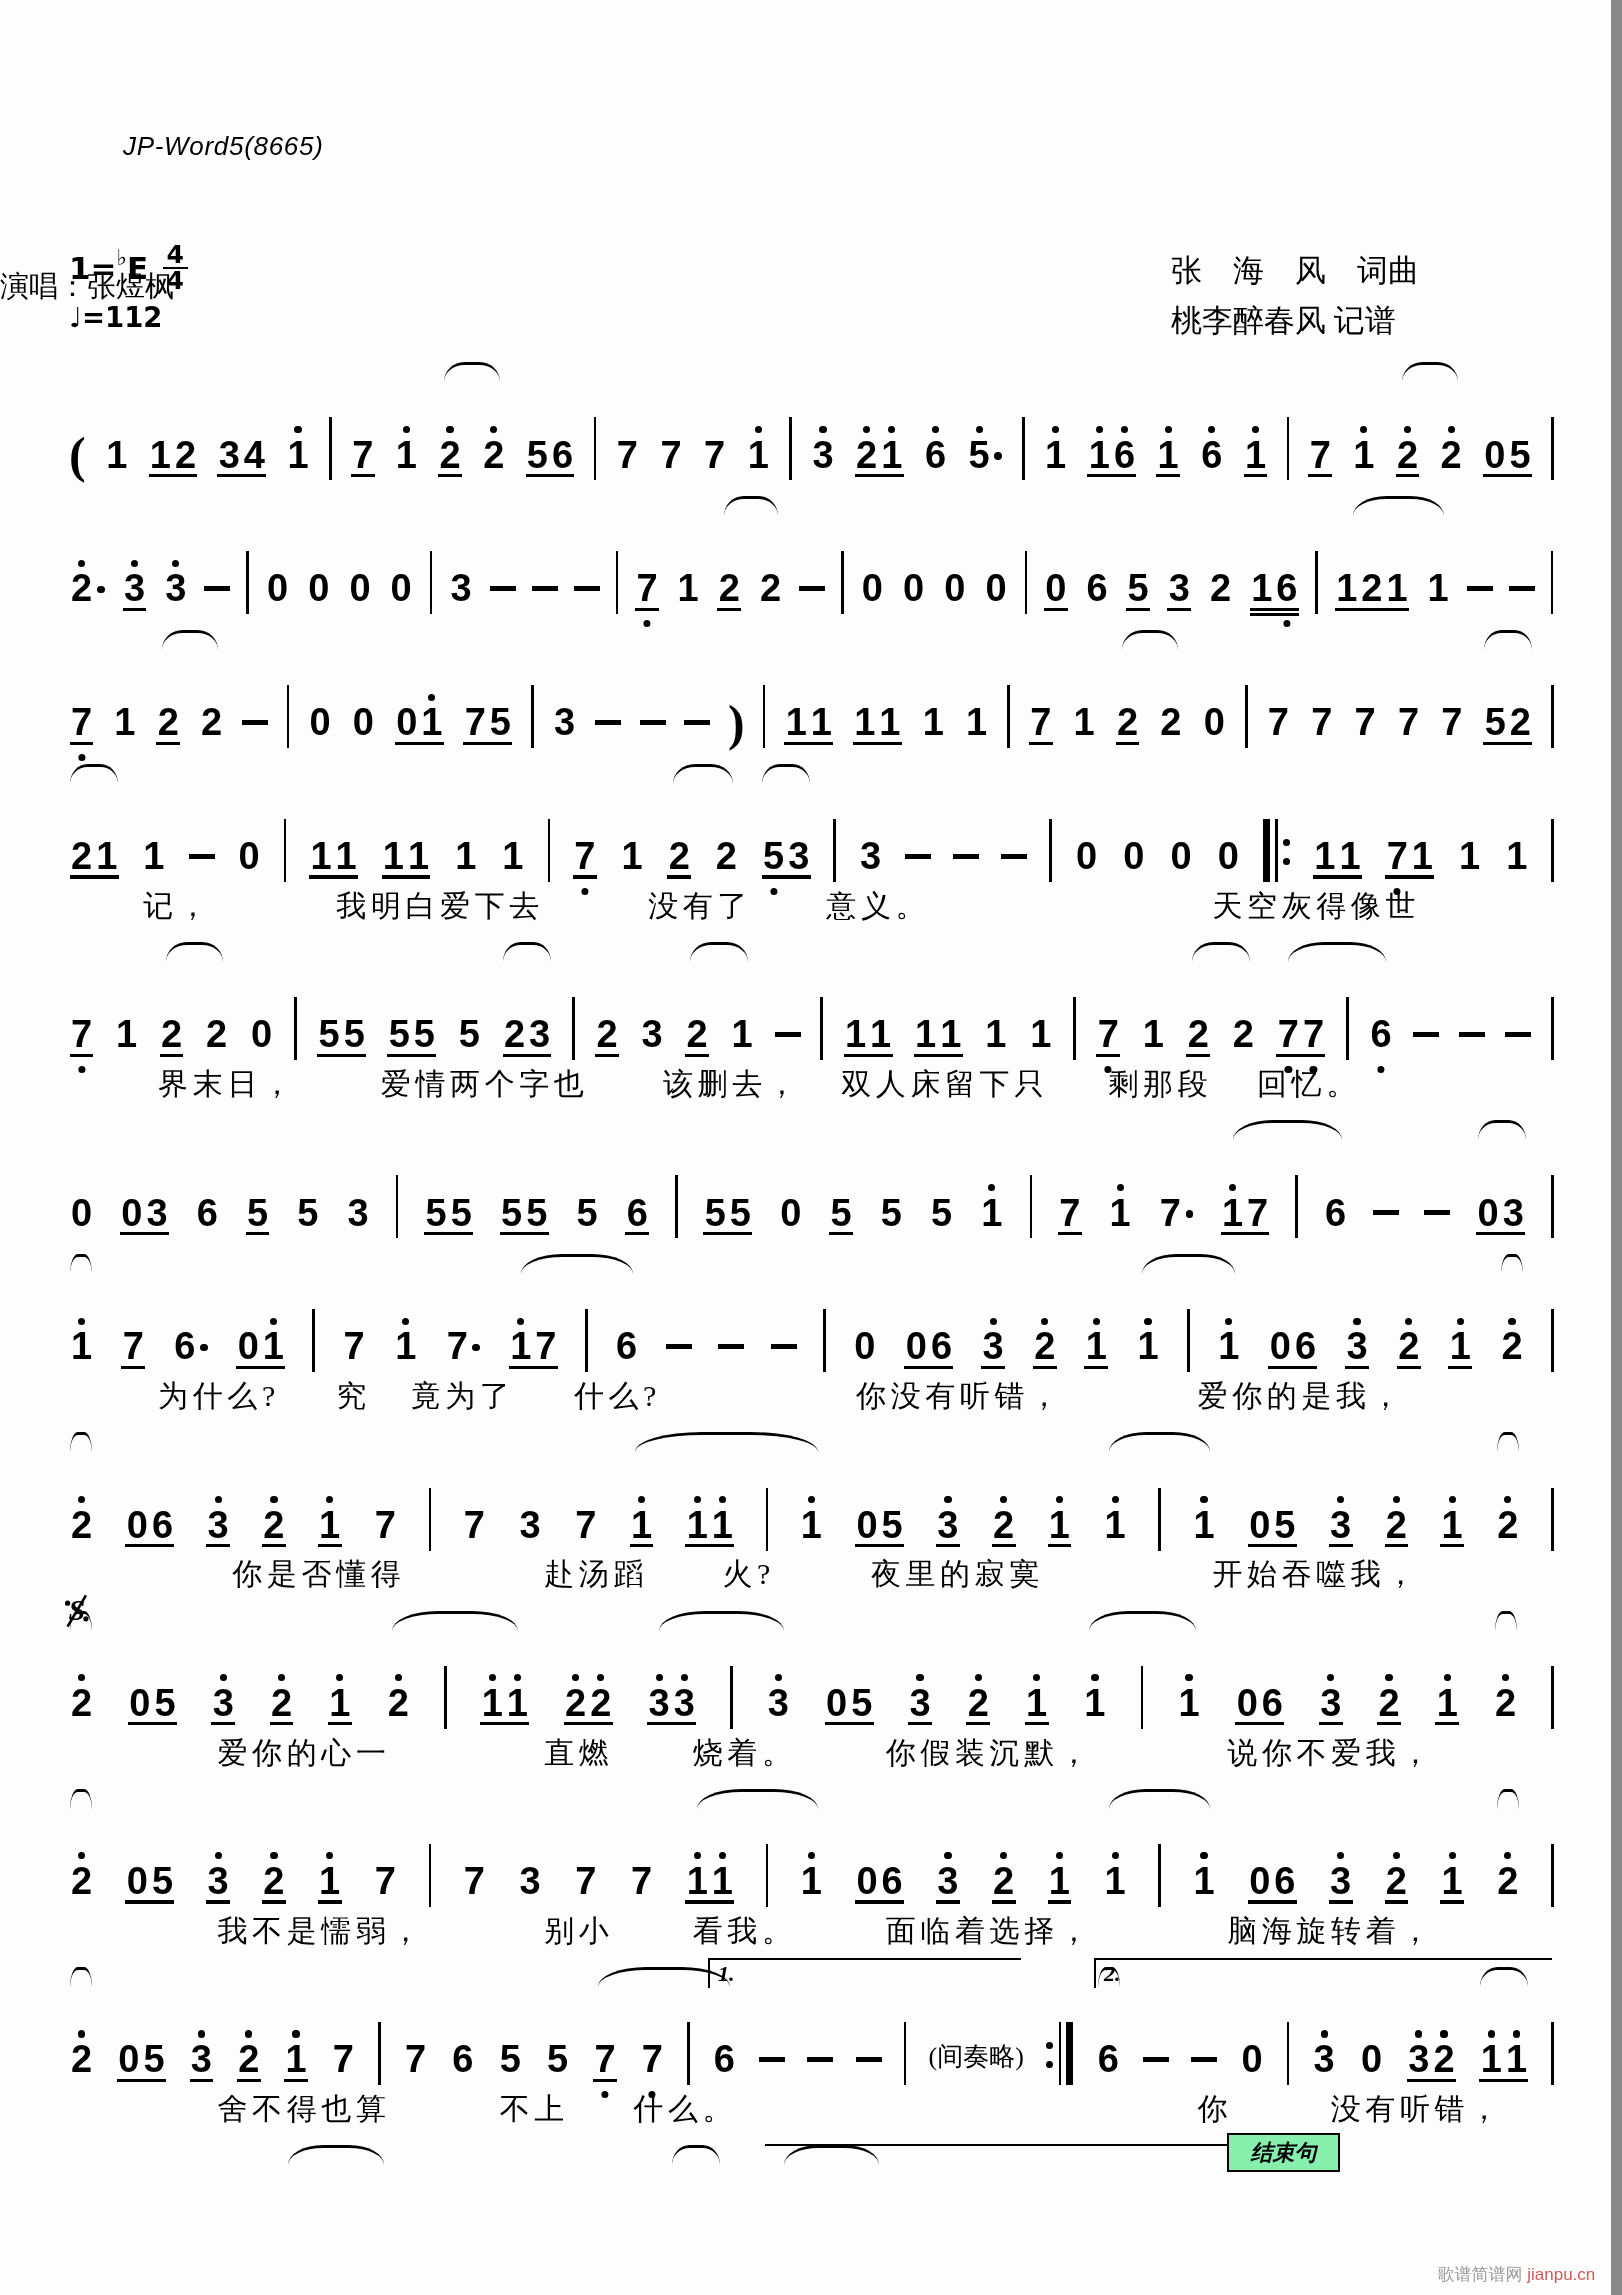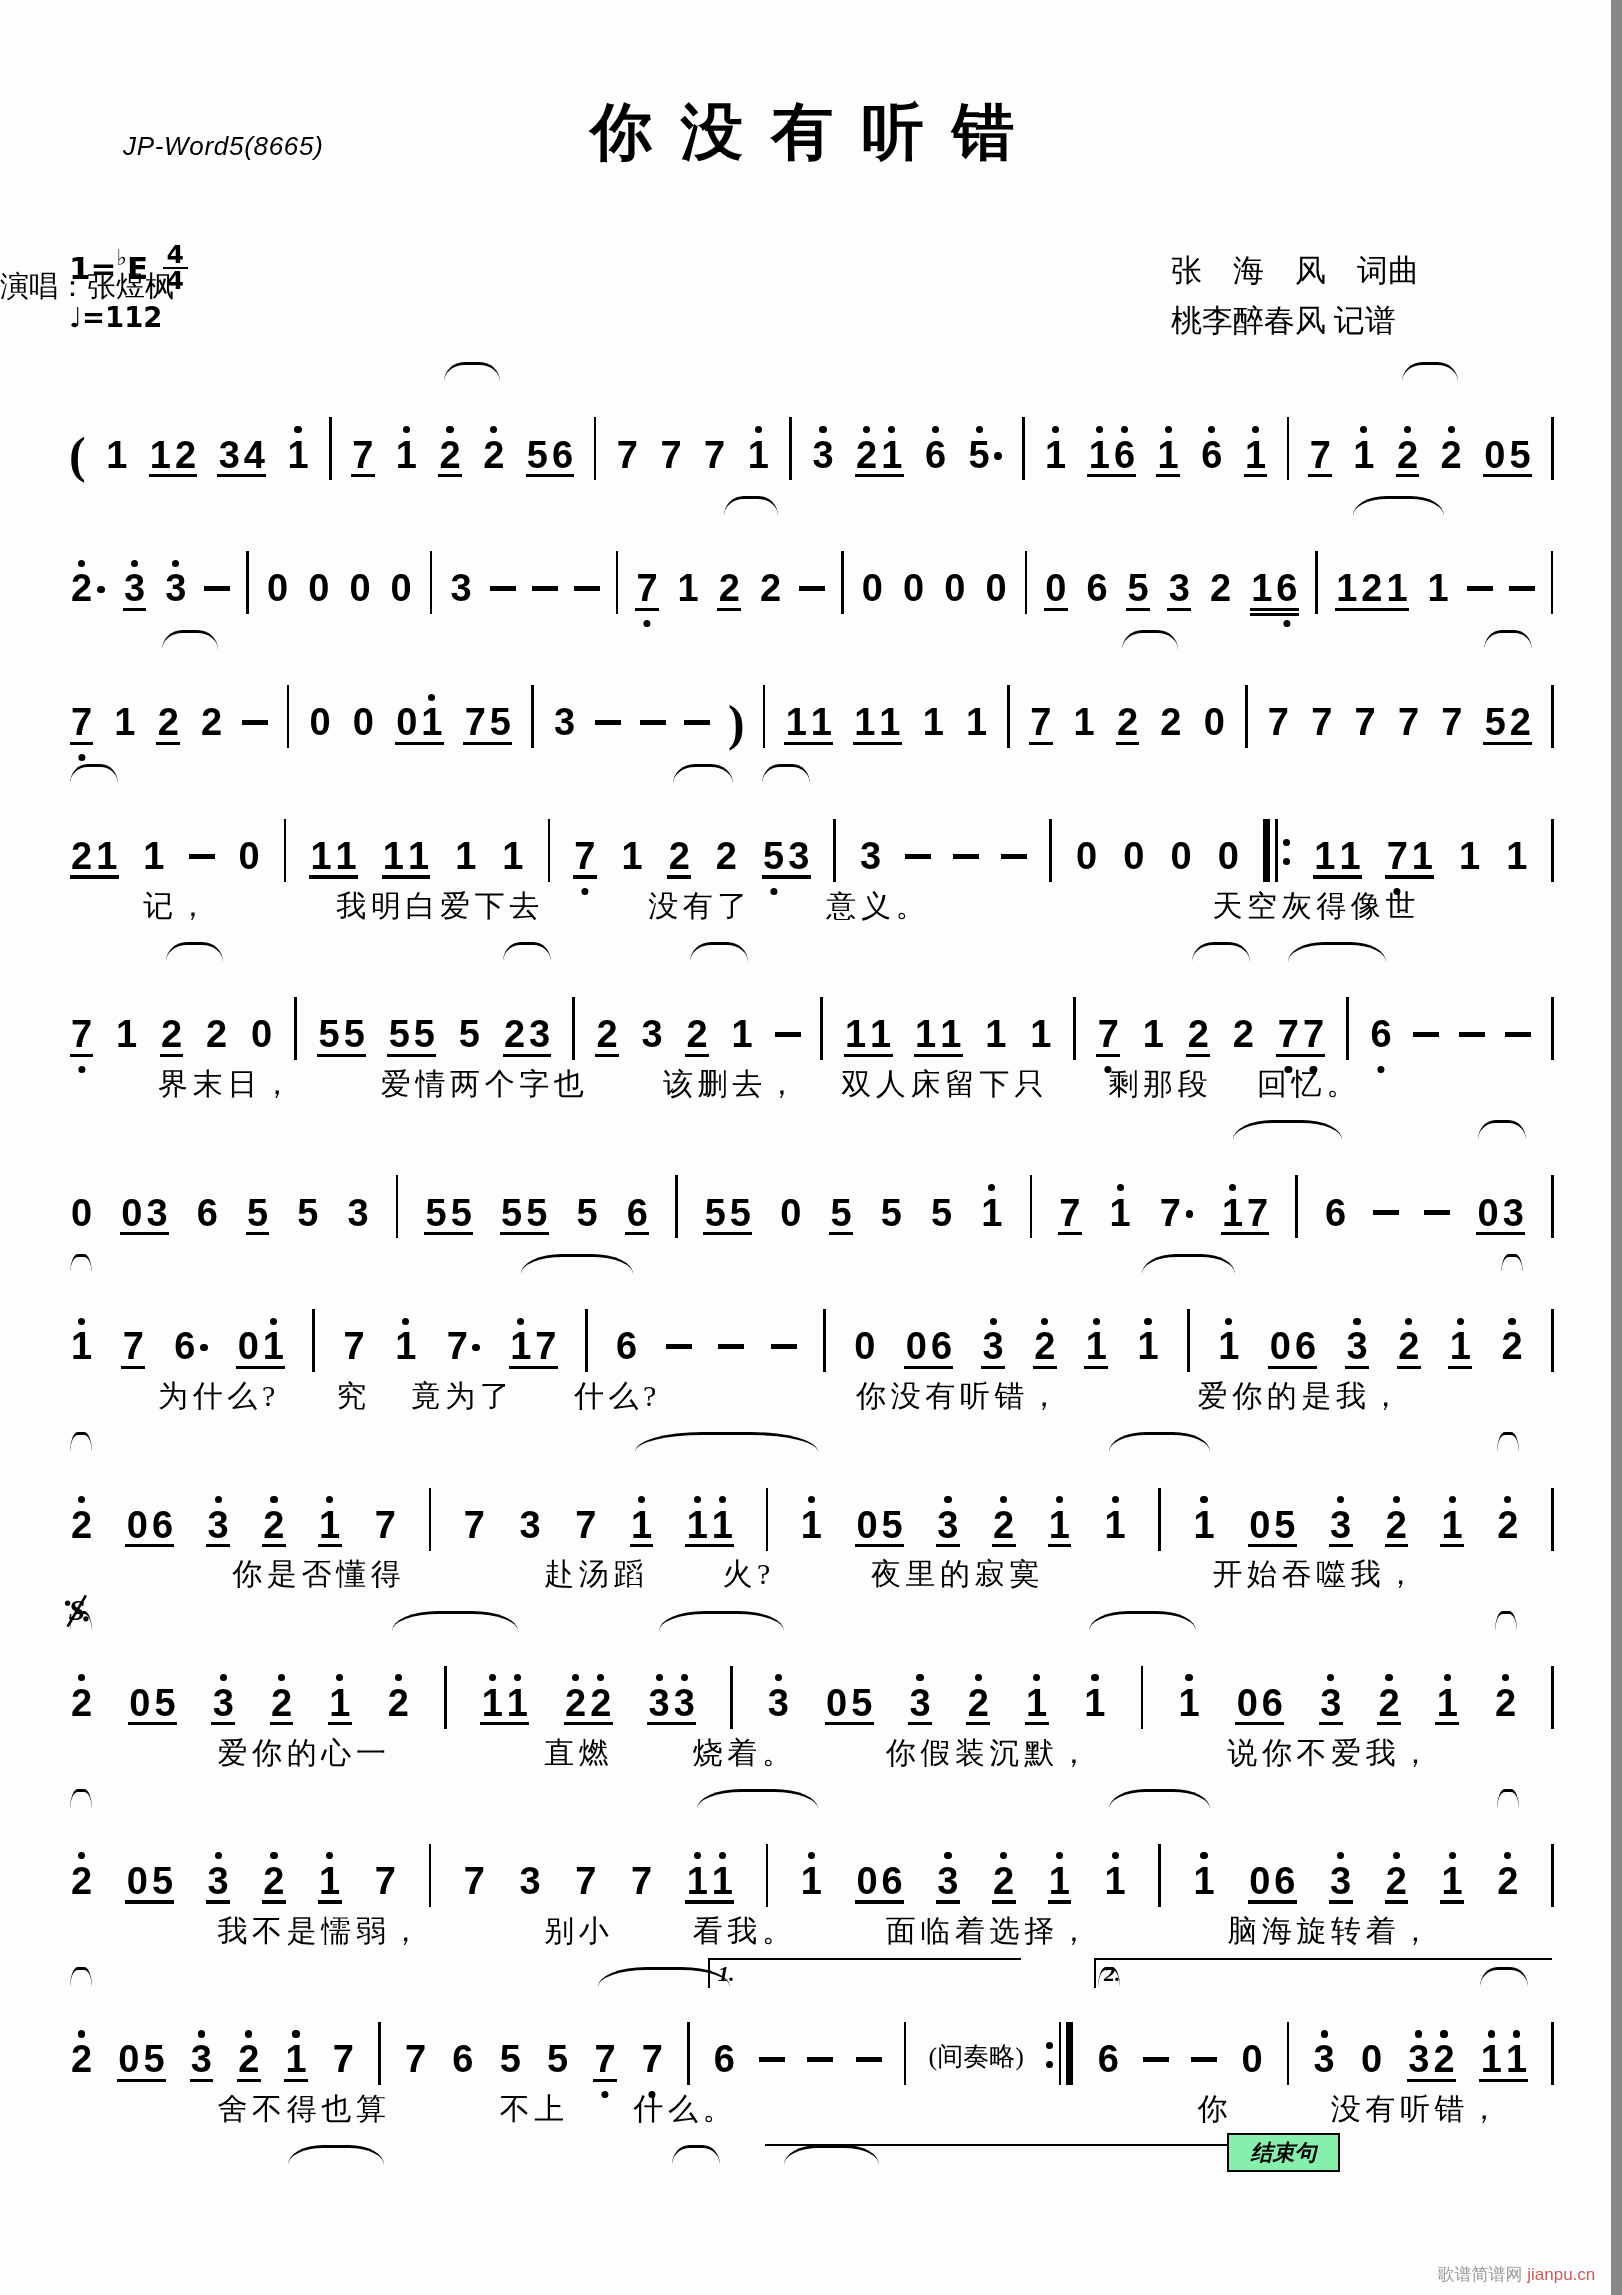--- a/index.html
+++ b/index.html
@@ -56,21 +56,20 @@
   .footer{position:absolute;left:123px;top:2080px;font-size:29px;font-weight:500;letter-spacing:0.7px}
   .wm{position:absolute;right:15.7px;top:2263px;font-size:17px}
   .wm-site{color:#9a9a9a}
   .wm-url{color:#d05a5a}
 </style>
 </head>
 <body>
 
 <div class="page">
   <div class="brand">JP-Word5(8665)</div>
-  <h1 class="title">你 没 有 听 错</h1>
   <div class="singer">演唱：张煜枫</div>
   <div class="keyrow">
     <span>1=</span>
       <span class="flat">♭</span>
       <span>E</span>
     <span class="ts">
         <b>4</b>
         <b>4</b>
       </span>
   </div>

